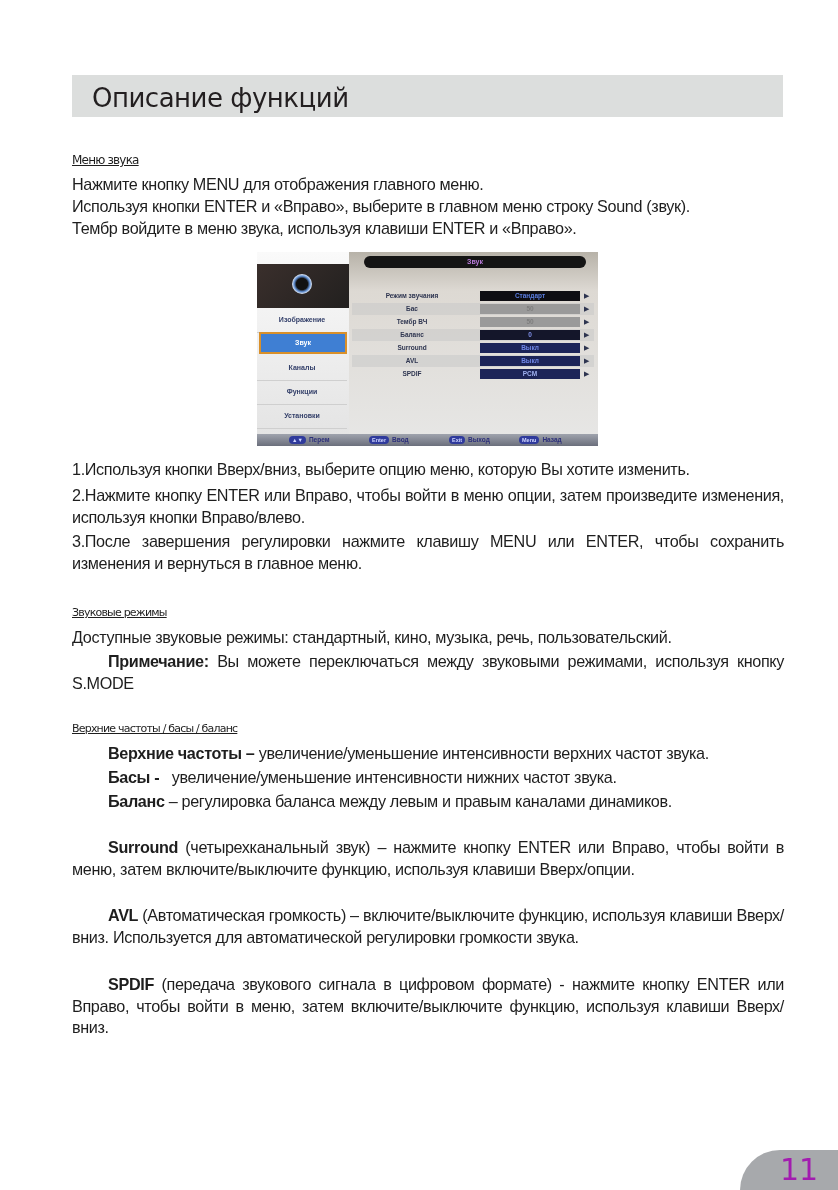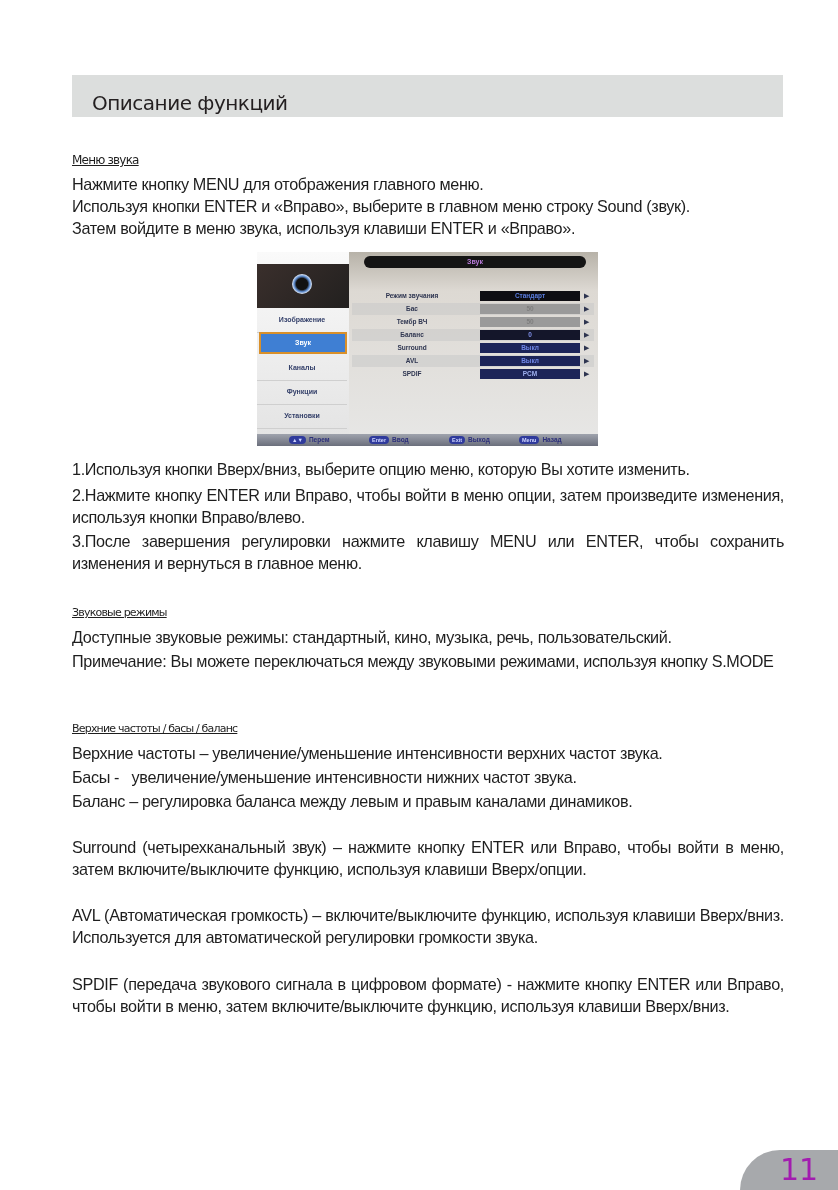--- a/index.html
+++ b/index.html
@@ -1,29 +1,29 @@
 <!DOCTYPE html>
 <html><head>
 <meta charset="utf-8">
 <style>
   html, body { margin:0; padding:0; background:#ffffff; }
   body { width:838px; height:1190px; position:relative; overflow:hidden;
          font-family:"Liberation Sans", sans-serif; color:#1e1e1e; }
   .header-bar { position:absolute; left:72px; top:75px; width:711px; height:42px;
                 background:#dcdedd; }
-  .header-title { position:absolute; left:20px; top:8px; font-size:20px; color:#231f20;
-                  font-family:"DejaVu Sans", sans-serif; letter-spacing:-0.5px;margin-top:8px; }
+  .header-title { position:absolute; left:20px; top:8px; font-size:26px; color:#231f20;
+                  font-family:"DejaVu Sans", sans-serif; letter-spacing:-0.5px; }
   .text { position:absolute; left:72px; width:712px; font-size:16.2px; line-height:21.5px;
           letter-spacing:-0.35px; }
   .just { text-align:justify; text-align-last:left; }
   .h2 { text-decoration:underline; font-family:"DejaVu Sans", sans-serif;
         letter-spacing:-0.8px; }
   .h2.sm { font-size:12px; }
   .h2.lg { font-size:11px; }
-  b { font-weight:normal; }
+  b { font-weight:bold;margin-left:36px; }
 
   
   .tv { position:absolute; left:257px; top:252px; width:341px; height:194px;
         background:linear-gradient(#b7b2a8,#ddd9d3 20%, #e7e7e6); overflow:hidden; }
   .tv-left { position:absolute; left:0; top:0; width:92px; height:182px;
              background:linear-gradient(#fafafa,#e4e4e4); }
   .tv-logo { position:absolute; left:0; top:12px; width:92px; height:44px;
              background:linear-gradient(135deg,#3a2f2c,#22201f); }
   .tv-knob { position:absolute; left:35px; top:10px; width:20px; height:20px; border-radius:50%;
              background:radial-gradient(circle,#111 40%,#5f8dd0 55%,#dfe8f5 70%,#333 80%); }
@@ -50,21 +50,21 @@
 </head>
 <body>
 
 <div class="header-bar">
   <span class="header-title">Описание функций</span>
 </div>
 
 <div class="text h2 sm" style="top:150px;width:auto;">Меню звука</div>
 <div class="text" style="top:174px;">Нажмите кнопку MENU для отображения главного меню.</div>
 <div class="text" style="top:196px;">Используя кнопки ENTER и «Вправо», выберите в главном меню строку Sound (звук).</div>
-<div class="text" style="top:218px;">Затем войдите в меню звука, используя клавиши  ENTER и «Вправо».</div>
+<div class="text" style="top:218px;">Тембр войдите в меню звука, используя клавиши  ENTER и «Вправо».</div>
 
 <div class="tv">
   <div class="tv-left">
     <div class="tv-logo">
       <div class="tv-knob"></div>
     </div>
     <div class="tv-nav" style="top:56px;">Изображение</div>
     <div class="tv-nav active" style="top:80px;">Звук</div>
     <div class="tv-nav" style="top:104px;">Каналы</div>
     <div class="tv-nav" style="top:128px;">Функции</div>

